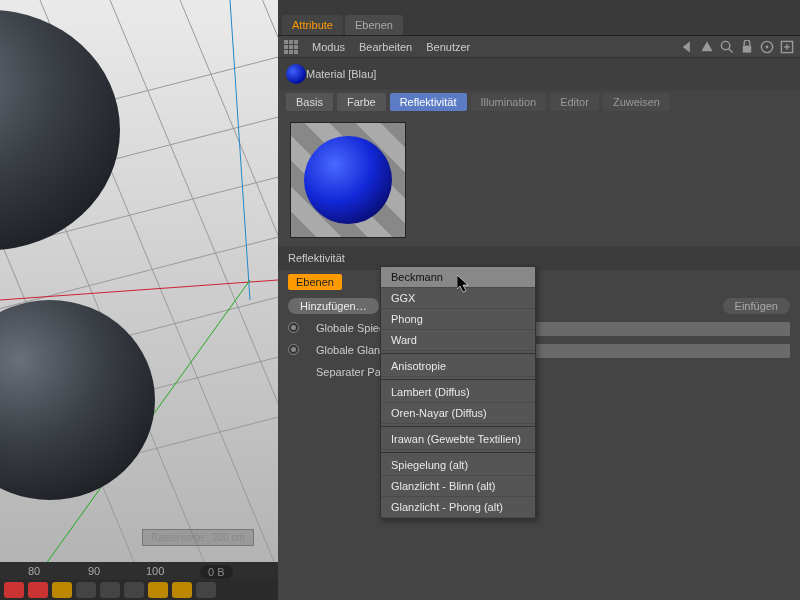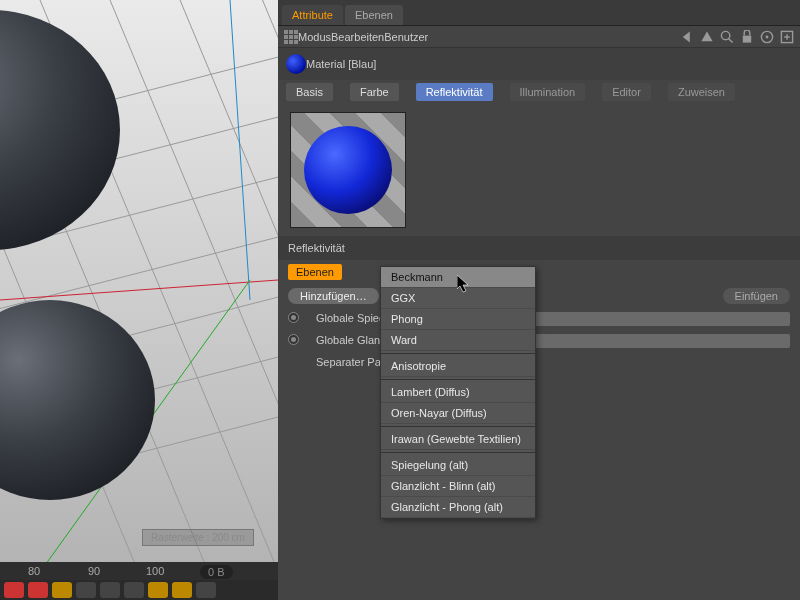--- a/index.html
+++ b/index.html
@@ -5,31 +5,31 @@
 *{margin:0;padding:0;box-sizing:border-box;font-family:Arial,sans-serif;font-size:11px;-webkit-user-select:none;user-select:none}
 body{background:#444;width:800px;height:600px;overflow:hidden;position:relative}
 .viewport{position:absolute;left:0;top:0;width:278px;height:600px;background:linear-gradient(180deg,#e8e8e8 0%,#d0d0d0 50%,#b8b8b8 100%);overflow:hidden}
 .viewport svg{position:absolute;inset:0}
 .bottombar{position:absolute;left:0;bottom:0;width:278px;height:38px;background:#5eead4}
 .ruler{height:18px;position:relative;background:#2e2e2e;color:#aaa;overflow:hidden}
 .ruler span{position:absolute;top:3px}
 .iconrow{height:20px;background:#2a2a2a;display:flex;align-items:center;padding:0 4px;gap:4px}
 .iconrow .ic{width:20px;height:16px;border-radius:3px;background:#444}
 .panel{position:absolute;left:278px;top:0;right:0;bottom:0;background:#444;color:#ccc}
-.tabbar{height:26px;background:#3a3a3a;display:flex;align-items:flex-end;border-bottom:1px solid #222;padding-left:4px}
+.tabbar{height:36px;background:#3a3a3a;display:flex;align-items:flex-end;border-bottom:1px solid #222;padding-left:4px}
 .tabbar .tab{padding:4px 10px;background:#4a4a4a;color:#aaa;border-radius:3px 3px 0 0;margin-right:2px}
 .tabbar .tab.active{background:#444;color:#ff9a00}
-.menubar{height:22px;background:#444;display:flex;align-items:center;padding:0 6px;gap:0;border-bottom:1px solid #333;position:relative}
+.menubar{height:22px;background:#444;display:flex;align-items:center;padding:0 6px;gap:14px;border-bottom:1px solid #333;position:relative}
 .menubar .mgrid{width:14px;height:14px;display:grid;grid-template:repeat(3,1fr)/repeat(3,1fr);gap:1px}
 .menubar .mgrid div{background:#888}
 .menubar .right{position:absolute;right:6px;display:flex;gap:6px;align-items:center}
 .menubar .right svg{width:14px;height:14px;fill:#999}
 .mat-row{display:flex;align-items:center;padding:6px 8px;background:#3f3f3f}
 .mat-ball{width:20px;height:20px;border-radius:50%;background:radial-gradient(circle at 35% 35%,#4060ff,#0010a0 70%,#000050)}
-.sub-tabs{display:flex;gap:17px;padding:3px 8px}
+.sub-tabs{display:flex;gap:4px;padding:3px 8px}
 .sub-tabs .stab{padding:3px 10px;background:#555;color:#ddd;border-radius:2px}
 .sub-tabs .stab.active{background:#5b7cc4;color:#fff}
 .preview-wrap{padding:8px 12px}
 .preview{width:116px;height:116px;border:1px solid #222;background:repeating-linear-gradient(45deg,#888 0 18px,#aaa 18px 36px);display:flex;align-items:center;justify-content:center}
 .preview .ball{width:88px;height:88px;border-radius:50%;background:radial-gradient(circle at 35% 32%,#4a6aff 0%,#1228d8 45%,#0a1080 75%,#020540 100%)}
 .sect-title{padding:6px 10px;color:#ccc;background:#3c3c3c}
 .orange-chip{margin:4px 10px;display:inline-block;padding:2px 8px;background:#ff9a00;color:#222;border-radius:2px}
 .ctrl-row{display:flex;align-items:flex-start;gap:11px;padding:4px 10px}
 .pillbtn{background:#6a6a6a;color:#eee;padding:2px 12px;border-radius:9px}
 .radio{width:11px;height:11px;border-radius:50%;border:1px solid #888;background:#333;display:inline-block;margin-right:6px;position:relative}

